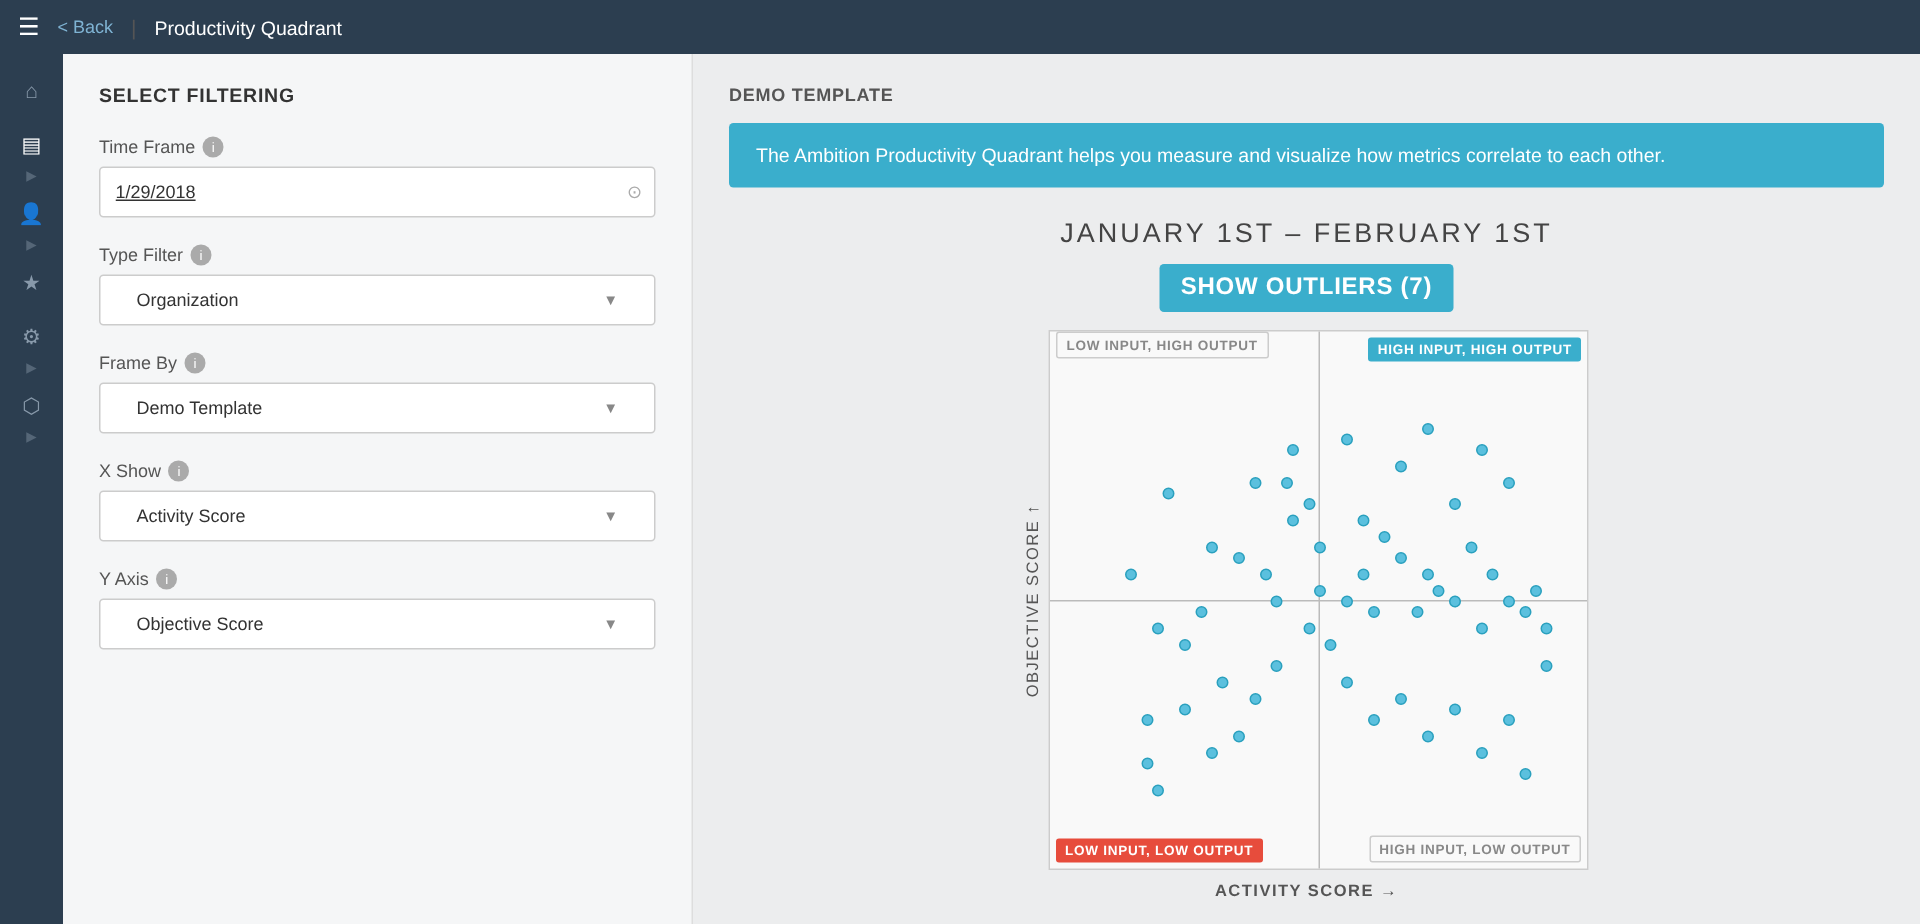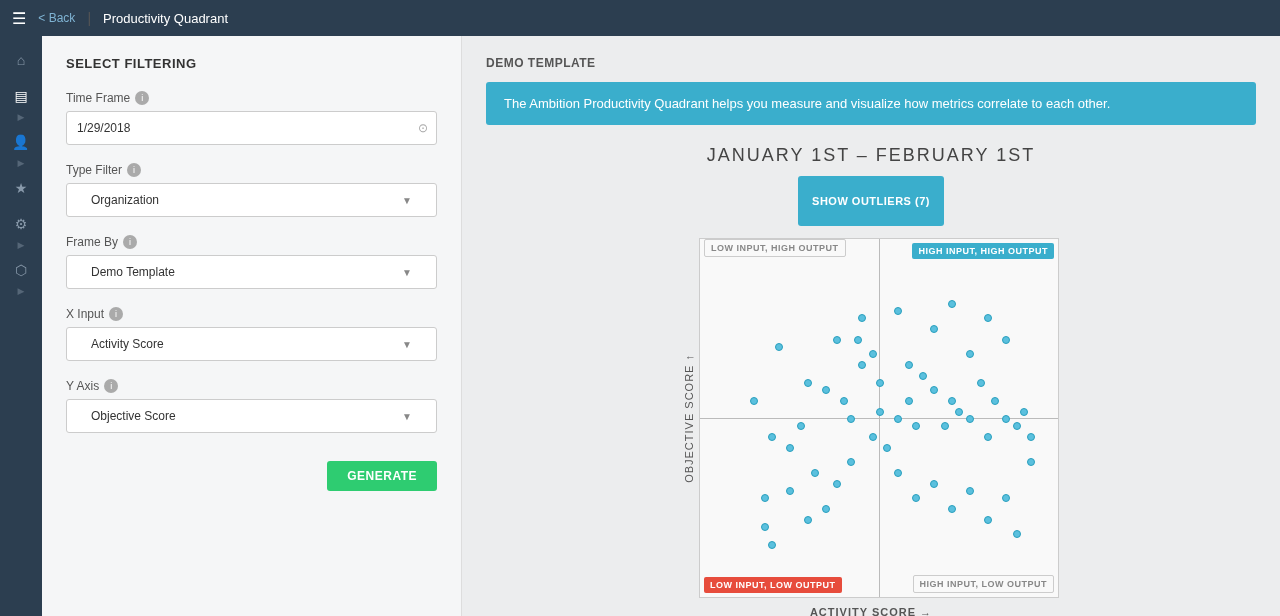--- a/index.html
+++ b/index.html
@@ -125,20 +125,21 @@
       height: 34px;
       border: 1px solid #ccc;
       border-radius: 3px;
       padding: 0 10px;
       font-size: 12px;
       background: #fff;
       color: #333;
       display: flex;
       align-items: center;
       position: relative;
+      text-decoration: underline;
     }
     .field-input input {
       border: none;
       outline: none;
       width: 100%;
       font-size: 12px;
       color: #333;
       background: transparent;
     }
     .field-input .input-icon {
@@ -214,22 +215,22 @@
       color: #444;
       letter-spacing: 2px;
       text-transform: uppercase;
       margin-bottom: 10px;
     }
     .outliers-btn {
       background: #3aaecc;
       color: #fff;
       border: none;
       border-radius: 3px;
-      padding: 19px 14px;
-      font-size: 11px;
+      padding: 7px 14px;
+      font-size: 16px;
       font-weight: 600;
       cursor: pointer;
       text-transform: uppercase;
       letter-spacing: 0.5px;
     }
 
     
     .chart-container {
       position: relative;
       display: flex;
@@ -407,41 +408,40 @@
         <span class="info-icon">i</span>
       </div>
       <div class="field-select">
         <span>Demo Template</span>
         <span class="chevron">▼</span>
       </div>
     </div>
 
     <div class="field-group">
       <div class="field-label">
-        <span>X Input</span>
+        <span>X Show</span>
         <span class="info-icon">i</span>
       </div>
       <div class="field-select">
         <span>Activity Score</span>
         <span class="chevron">▼</span>
       </div>
     </div>
 
     <div class="field-group">
       <div class="field-label">
         <span>Y Axis</span>
         <span class="info-icon">i</span>
       </div>
       <div class="field-select">
         <span>Objective Score</span>
         <span class="chevron">▼</span>
       </div>
     </div>
 
-    <button class="generate-btn">Generate</button>
   </div>
 
   <div class="main-content">
     <div class="demo-title">Demo Template</div>
 
     <div class="info-banner">The Ambition Productivity Quadrant helps you measure and visualize how metrics correlate to each other.</div>
 
     <div class="chart-header">
       <div class="chart-date">January 1st – February 1st</div>
       <button class="outliers-btn">Show Outliers (7)</button>

